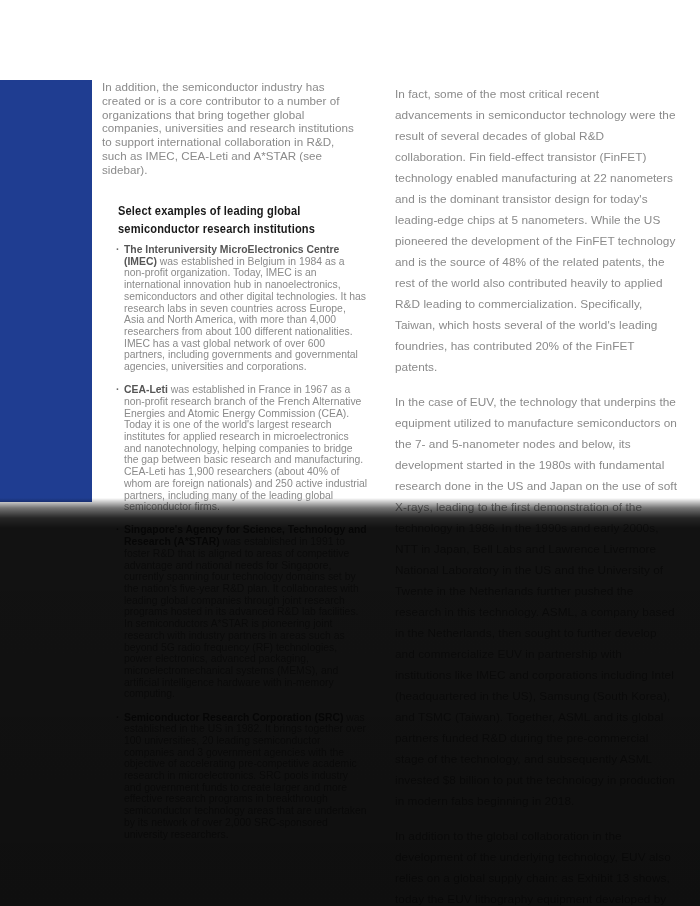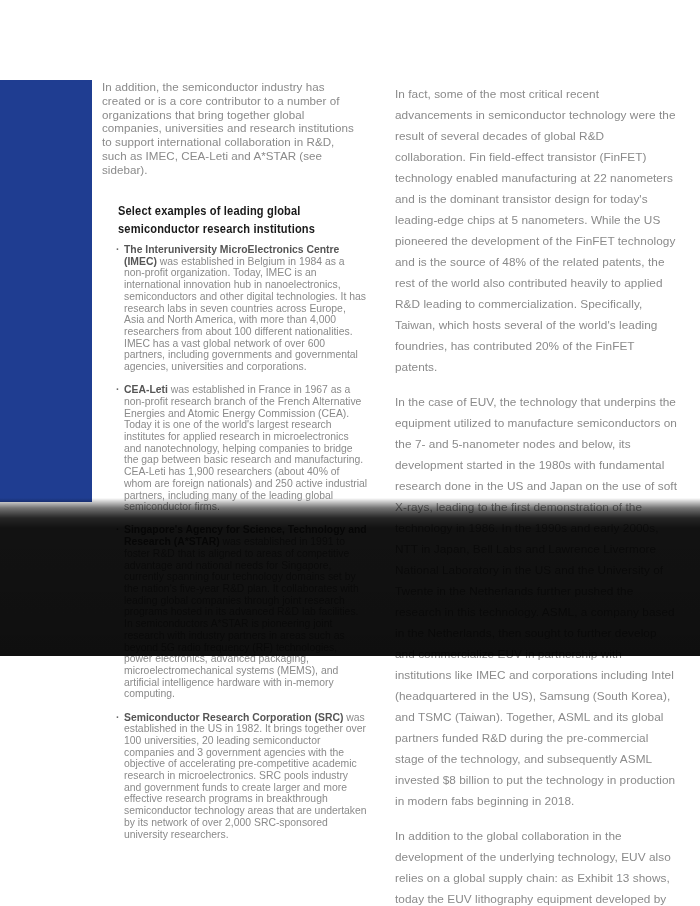--- a/index.html
+++ b/index.html
@@ -1,21 +1,21 @@
 <!DOCTYPE html>
 <html><head>
   <meta charset="utf-8">
   <style>
     * { margin: 0; padding: 0; box-sizing: border-box; }
     html, body {
       width: 700px; height: 906px; overflow: hidden;
       background: #ffffff;
       font-family: "Liberation Sans", sans-serif;
     }
-    .page { position: relative; width: 700px; height: 656px; background: #ffffff; }
+    .page { position: relative; width: 700px; height: 906px; background: #ffffff; }
 
     .blue-block {
       position: absolute; left: 0; top: 80px; width: 92px; height: 422px;
       background: #1f3d91;
     }
 
     .fade-overlay {
       position: absolute; left: 0; right: 0; top: 498px; bottom: 0;
       pointer-events: none; z-index: 5;
       background: linear-gradient(to bottom,

